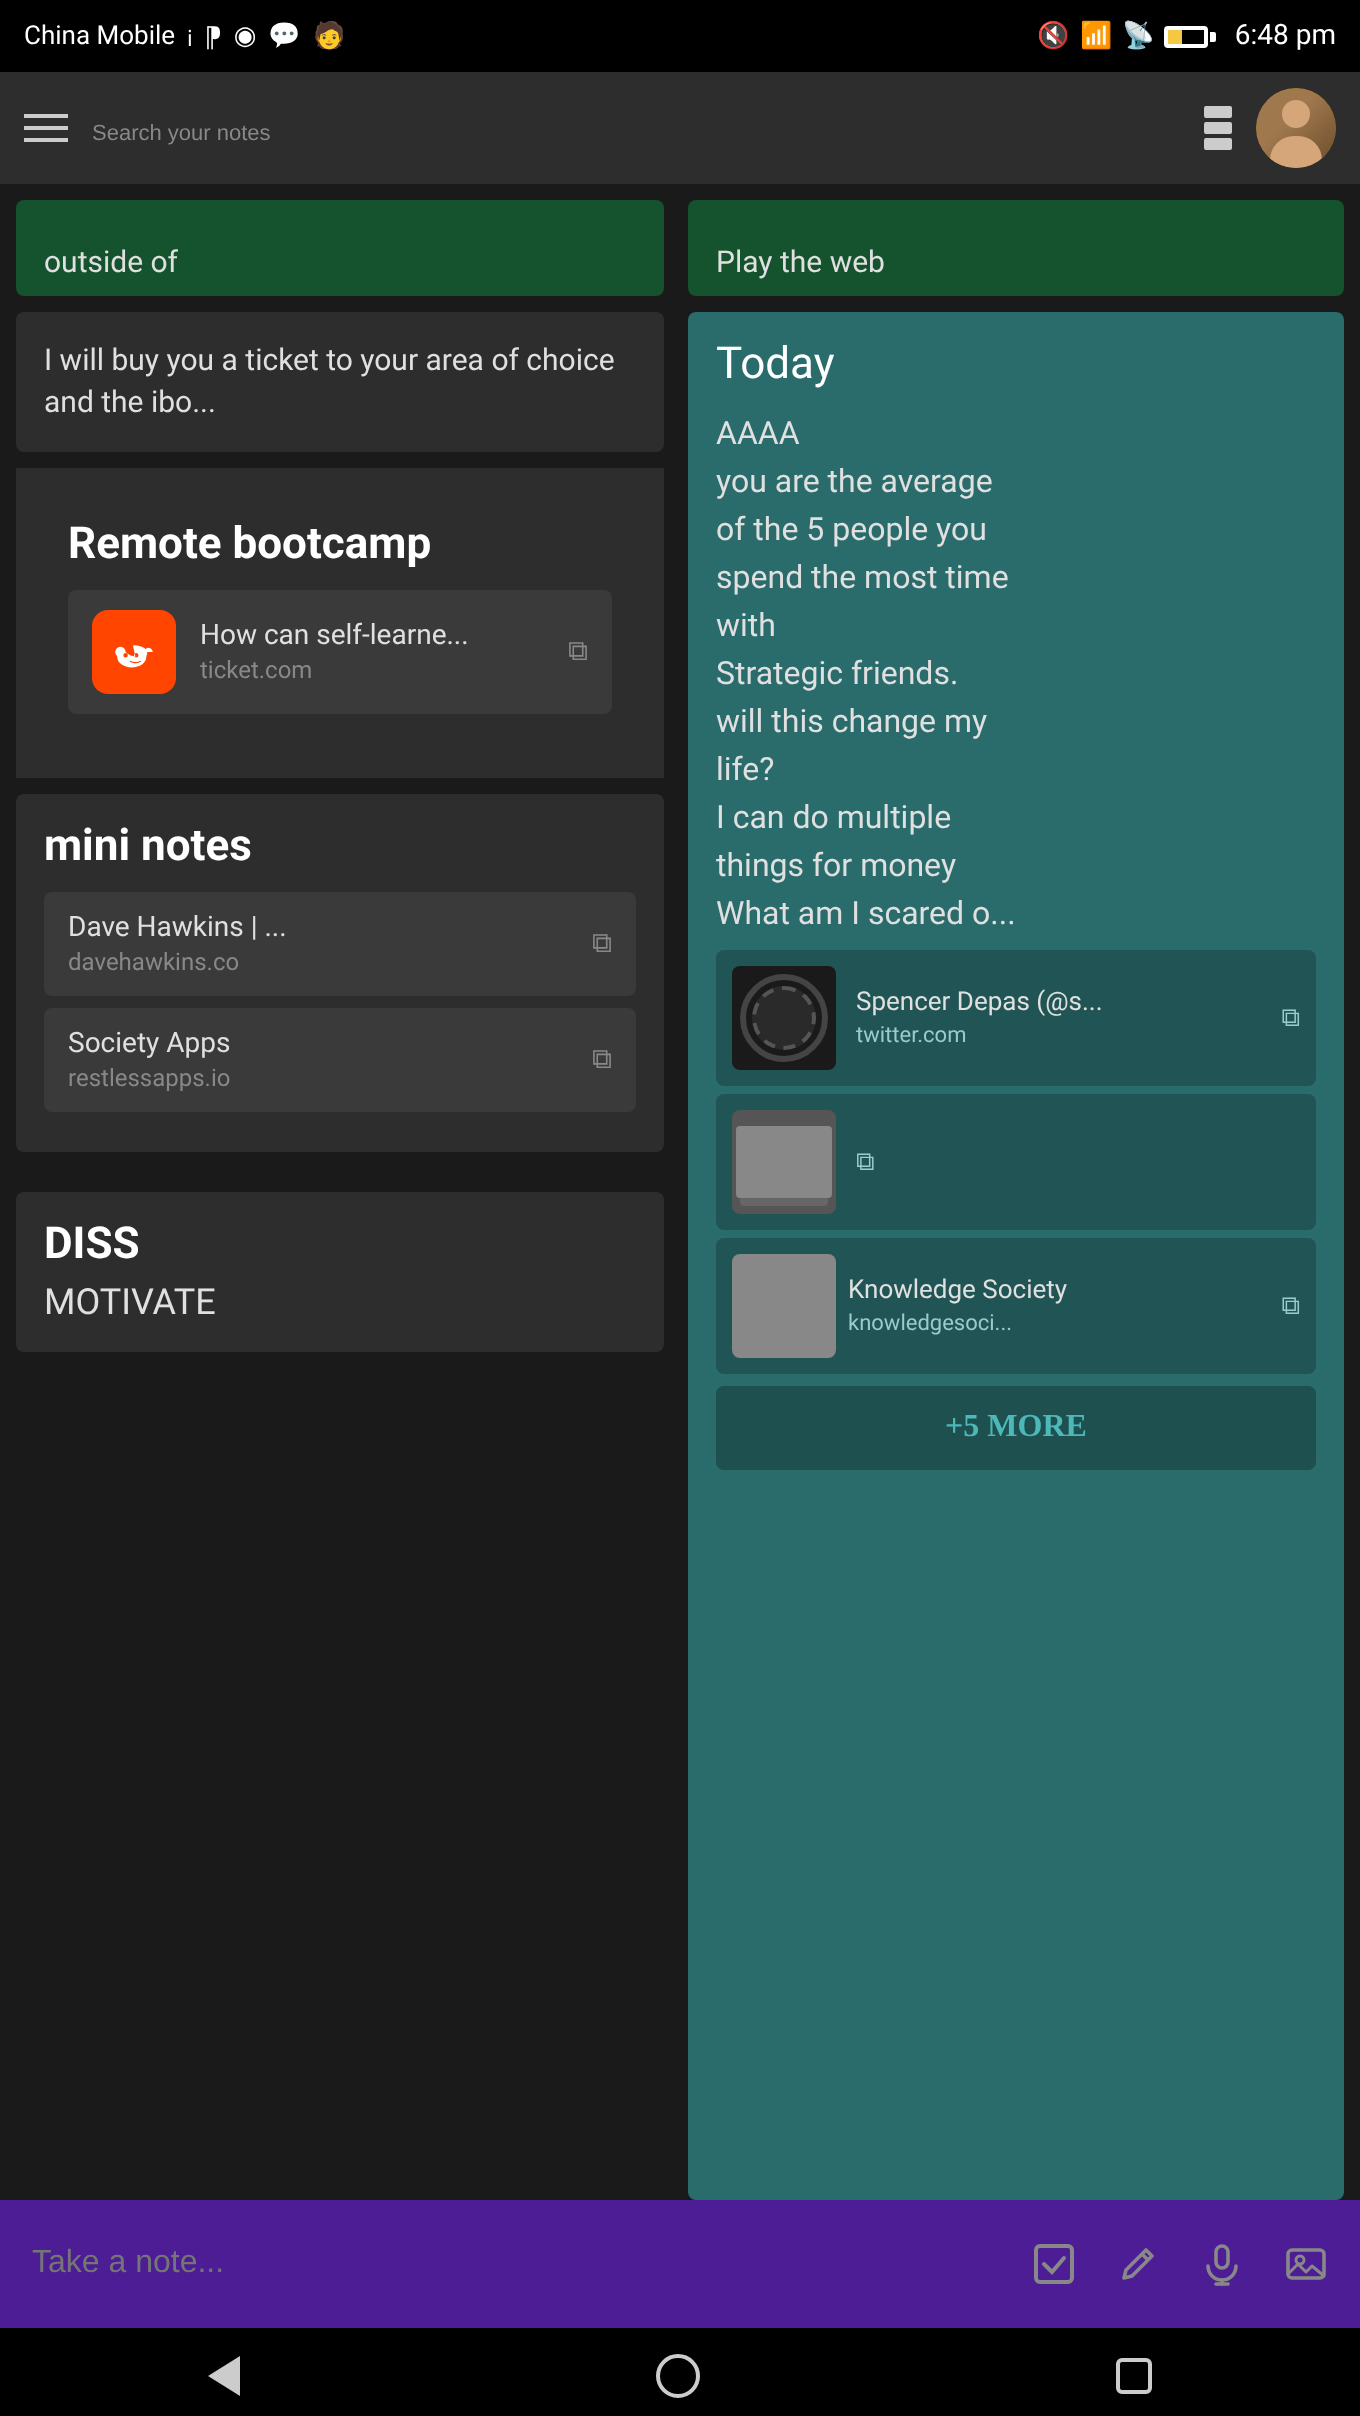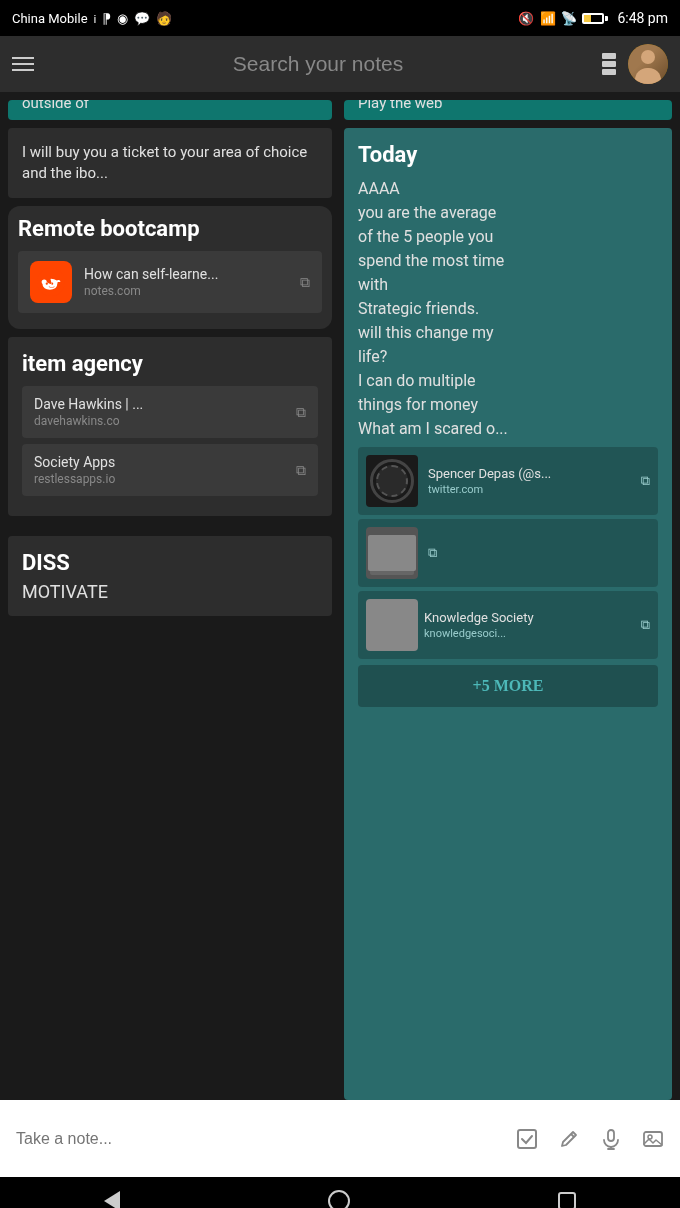--- a/index.html
+++ b/index.html
@@ -87,23 +87,22 @@
       background: #ccc;
     }
     .search-input-wrapper {
       flex: 1;
     }
     .search-input-wrapper input {
       background: transparent;
       border: none;
       outline: none;
       color: #ef4444;
-      font-size: 21px;
+      font-size: 11px;
       width: 100%;
-      text-align: center;
     }
     .search-input-wrapper input::placeholder {
       color: #888;
     }
     .grid-icon {
       display: flex;
       flex-direction: column;
       gap: 2px;
       cursor: pointer;
     }
@@ -193,22 +192,22 @@
     }
     .note-card-text {
       font-size: 15px;
       color: #e0e0e0;
       line-height: 1.4;
     }
 
     
     .bootcamp-card {
       background: #2d2d2d;
-      border-radius: 12px;
-      padding: 10px;
+      border-radius: 0;
+      padding: 26px;
       cursor: pointer;
     }
     .bootcamp-title {
       font-size: 22px;
       font-weight: bold;
       color: #fff;
       margin-bottom: 10px;
     }
     .link-item {
       background: #3a3a3a;
@@ -285,21 +284,21 @@
     
     .today-card {
       background: #2a6b6b;
       border-radius: 4px;
       padding: 14px;
       flex: 1;
       cursor: pointer;
     }
     .today-title {
       font-size: 22px;
-      font-weight: bold;
+      font-weight: normal;
       color: #fff;
       margin-bottom: 10px;
     }
     .today-content {
       font-size: 16px;
       color: #e0e0e0;
       line-height: 1.5;
     }
 
     
@@ -427,25 +426,25 @@
       width: 100%;
       text-align: center;
       border-radius: 4px;
       cursor: pointer;
       margin-top: 6px;
       font-family: Liberation Serif, serif;
     }
 
     
     .bottom-toolbar {
-      background: #ffffff;
+      background: #4c1d95;
       display: flex;
       align-items: center;
       padding: 0 16px;
-      height: 77px;
+      height: 64px;
       gap: 0;
     }
     .take-note-input {
       flex: 1;
       background: transparent;
       border: none;
       outline: none;
       color: #888;
       font-size: 16px;
     }
@@ -492,22 +491,22 @@
       border-radius: 50%;
     }
     .nav-square {
       width: 18px; height: 18px;
       border: 2.5px solid #ccc;
       border-radius: 3px;
     }
 
     
     .partial-top {
-      height: 20px;
-      background: #0f766e;
+      height: 48px;
+      background: #14532d;
       border-radius: 4px;
       overflow: hidden;
       display: flex;
       align-items: flex-end;
       padding: 0 14px 8px;
       cursor: pointer;
     }
     .partial-top-text {
       font-size: 15px;
       color: #e0e0e0;
@@ -580,28 +579,28 @@
       <div class="bootcamp-title">Remote bootcamp</div>
       <div class="link-item">
         <div class="reddit-logo">
           <svg viewBox="0 0 20 20" width="28" height="28" fill="white">
             <circle cx="10" cy="10" r="10" fill="#FF4500"></circle>
             <path d="M16.7 10a1.5 1.5 0 00-2.5-1.1A7.4 7.4 0 0010 7.6a.3.3 0 00-.3.4l.8 3.6a5.3 5.3 0 01-3.5-1.6A1.5 1.5 0 103.3 10c0 .6.3 1.1.7 1.4a4 4 0 000 .4c0 2 2.3 3.7 5.2 3.7s5.2-1.6 5.2-3.7v-.4a1.5 1.5 0 00.3-1.4zM7 12a.8.8 0 110-1.6.8.8 0 010 1.6zm3.5 2a3.3 3.3 0 01-2-.5.2.2 0 01.3-.3 2.8 2.8 0 001.7.4 2.8 2.8 0 001.7-.4.2.2 0 01.3.3 3.3 3.3 0 01-2 .5zm.3-2a.8.8 0 110-1.6.8.8 0 010 1.6z" fill="white"></path>
           </svg>
         </div>
         <div class="link-info">
           <div class="link-title">How can self-learne...</div>
-          <div class="link-domain">notes.com</div>
+          <div class="link-domain">ticket.com</div>
         </div>
         <div class="external-icon">⧉</div>
       </div>
     </div>
 
     <div class="mini-agency-card">
-      <div class="mini-agency-title">item agency</div>
+      <div class="mini-agency-title">mini notes</div>
       <div class="link-item">
         <div class="link-info">
           <div class="link-title">Dave Hawkins | ...</div>
           <div class="link-domain">davehawkins.co</div>
         </div>
         <div class="external-icon">⧉</div>
       </div>
       <div class="link-item">
         <div class="link-info">
           <div class="link-title">Society Apps</div>

